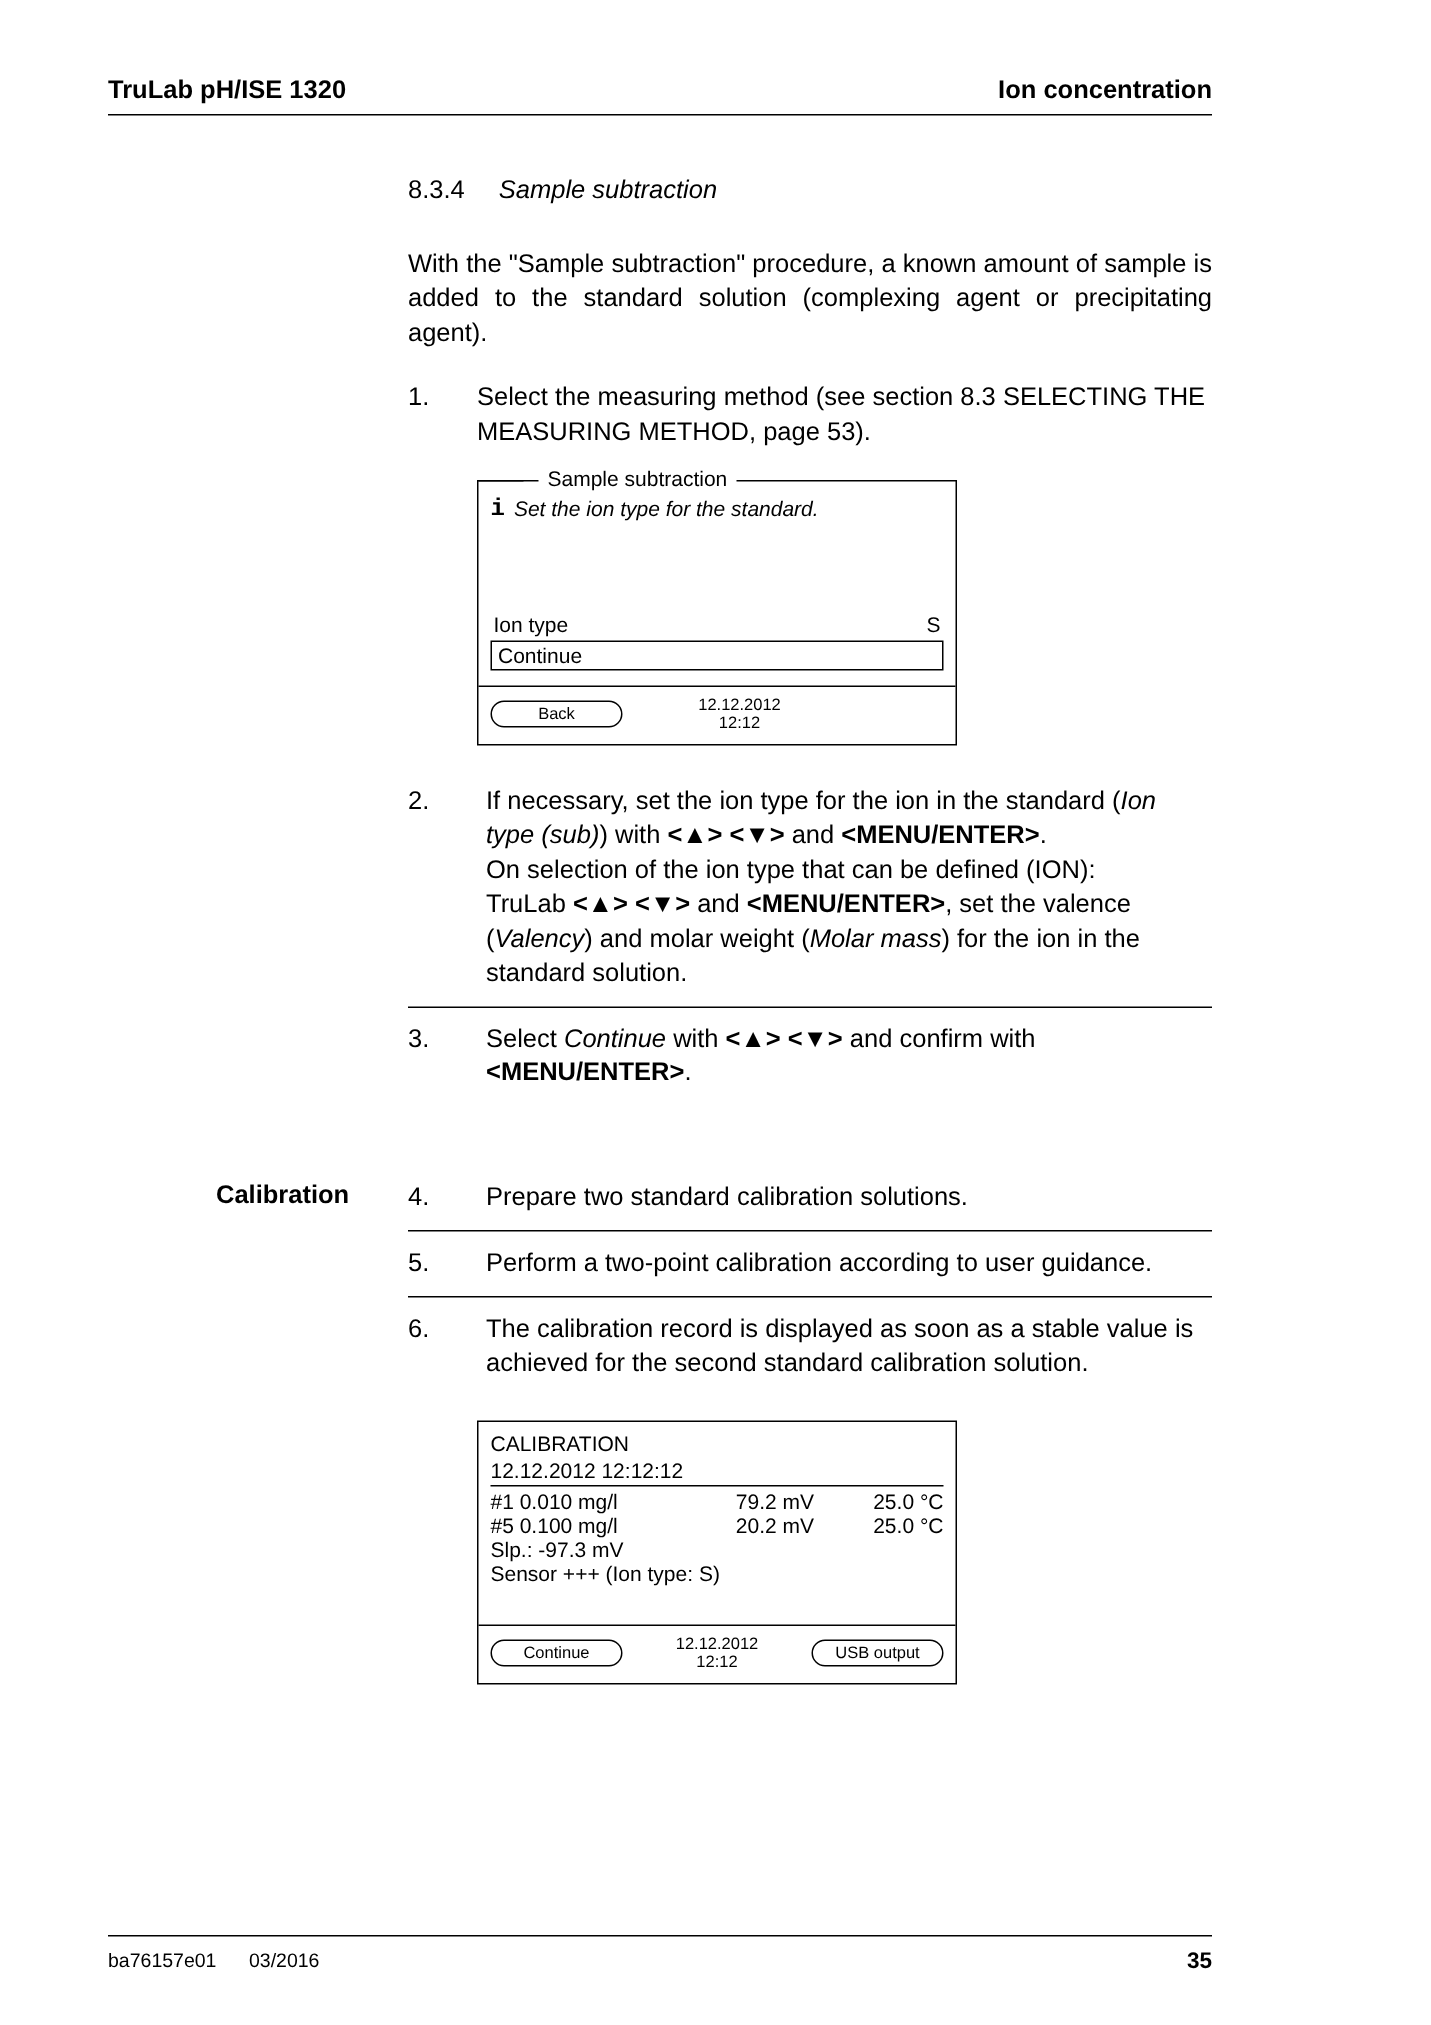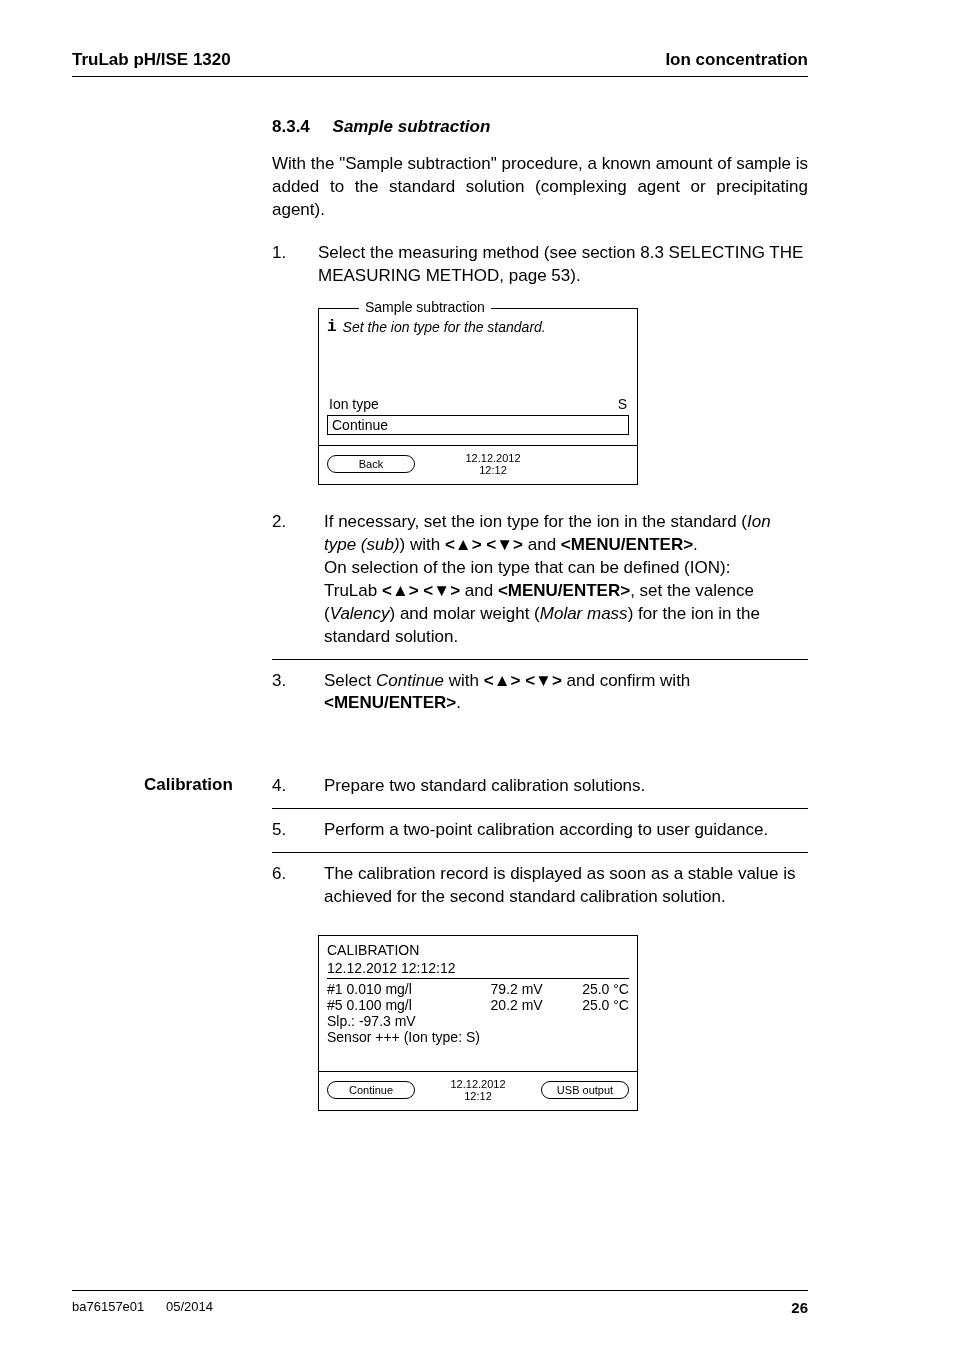--- a/index.html
+++ b/index.html
@@ -26,23 +26,23 @@
   }
   .hdr-rule {
     border: none;
     border-top: 1px solid #000;
     margin: 0 0 40px 0;
   }
   .content-col {
     margin-left: 200px;
   }
   .sec-title {
-    font-weight: bold;
-    font-size: 17px;
-    margin-bottom: 16px;
+    font-weight: normal;
+    font-size: 17px;
+    margin-bottom: 28px;
   }
   .sec-num { margin-right: 18px; }
   .para {
     font-size: 17px;
     line-height: 1.35;
     margin-bottom: 16px;
     text-align: justify;
   }
   .step-table { border-collapse: collapse; width: 100%; }
   .step-table td { vertical-align: top; padding: 4px 0; font-size: 17px; line-height: 1.35; }
@@ -288,18 +288,18 @@
         </div>
       </div>
 
     </div>
   </div>
 
   <div class="footer-row">
     <div>
       <span>ba76157e01</span>
       &nbsp;&nbsp;&nbsp;&nbsp;
-      <span>05/2014</span>
+      <span>03/2016</span>
     </div>
-    <span class="footer-page">26</span>
+    <span class="footer-page">35</span>
   </div>
 
 </div>
 
 </body></html>

